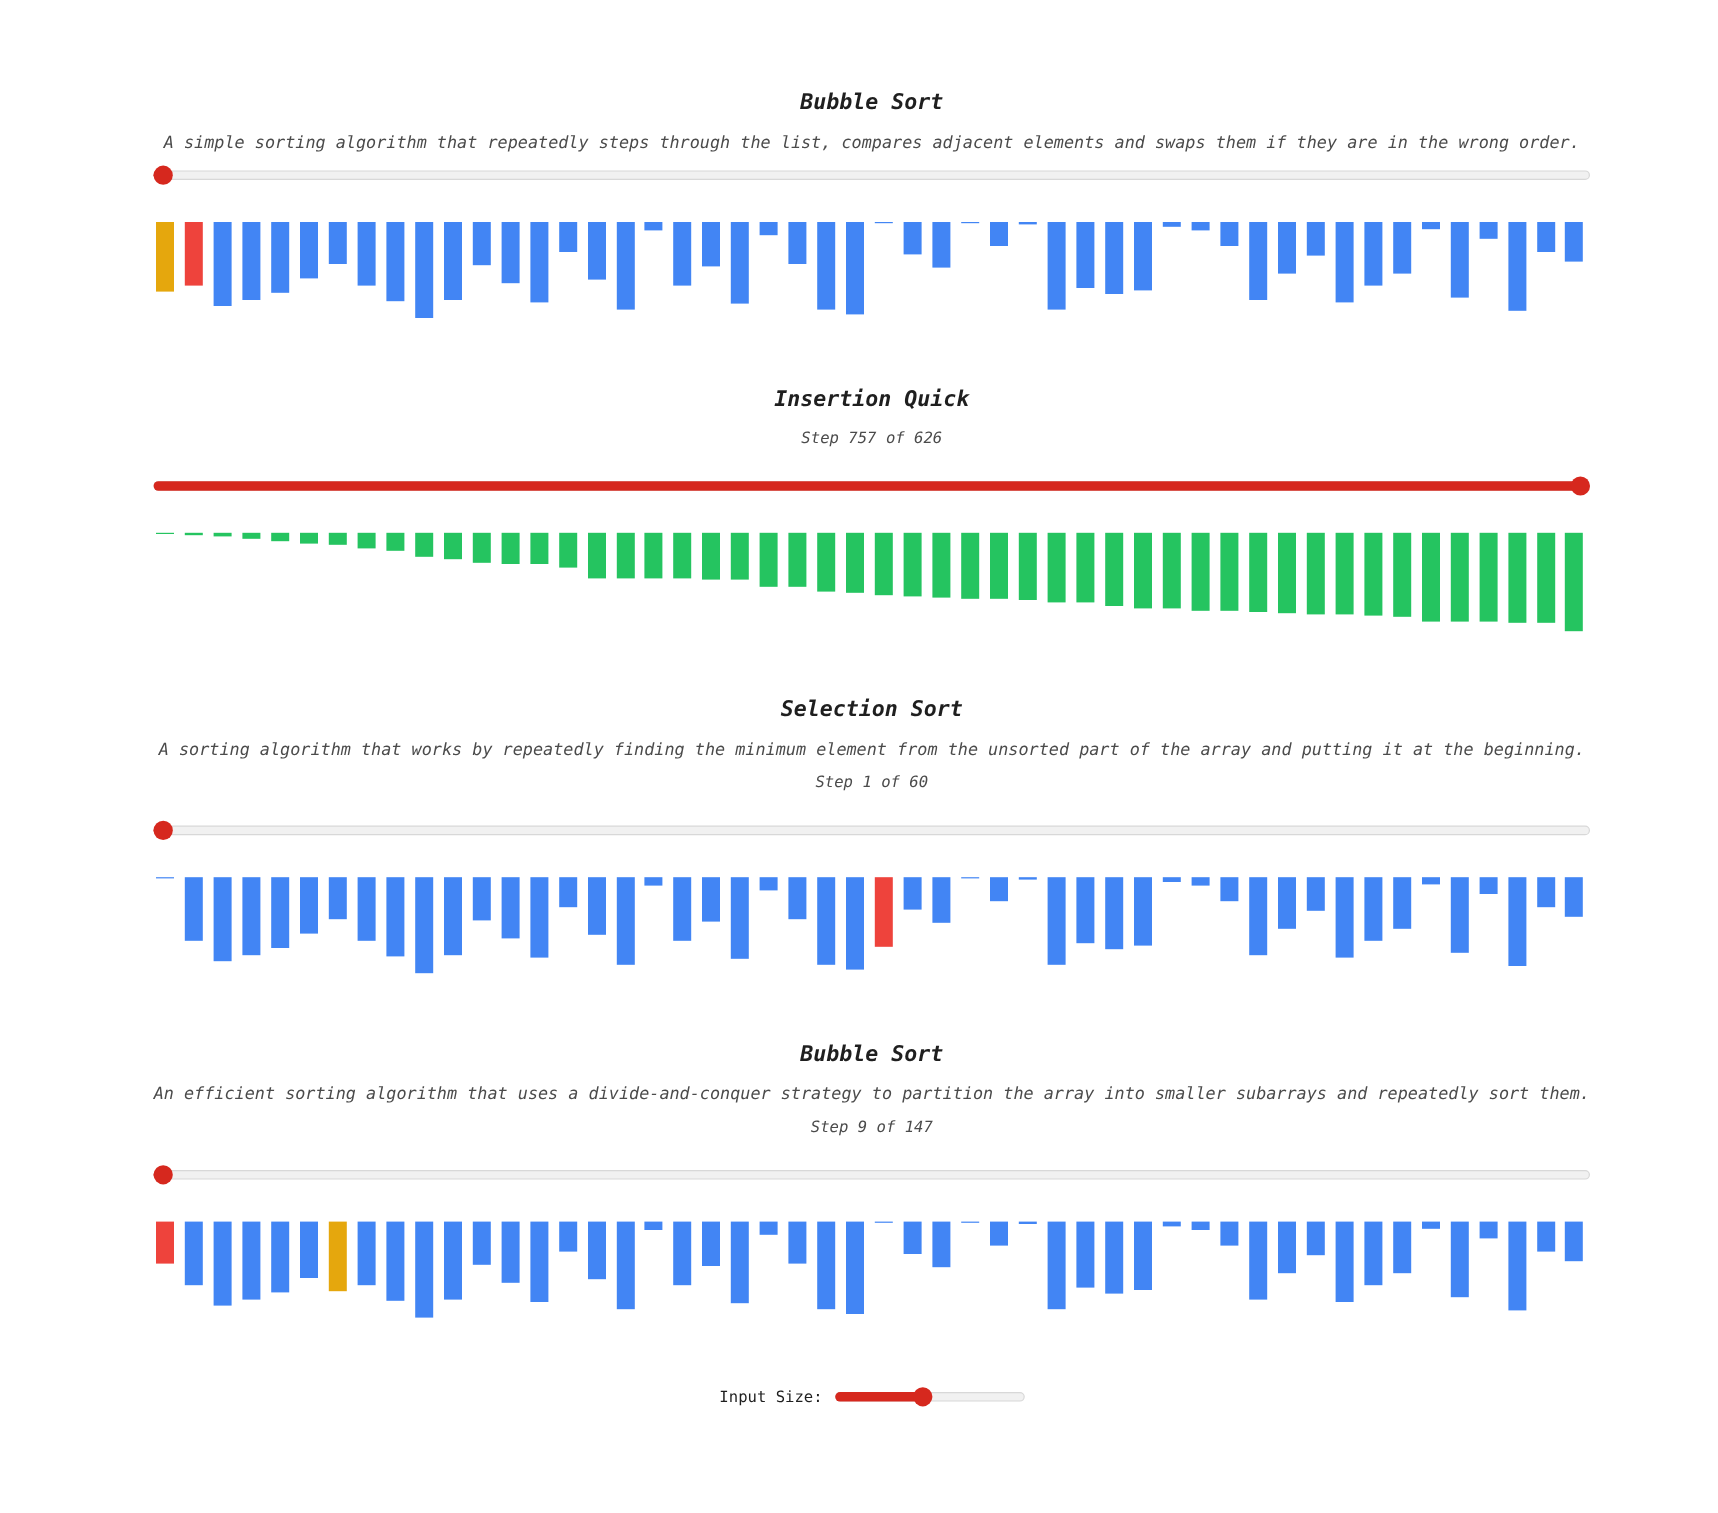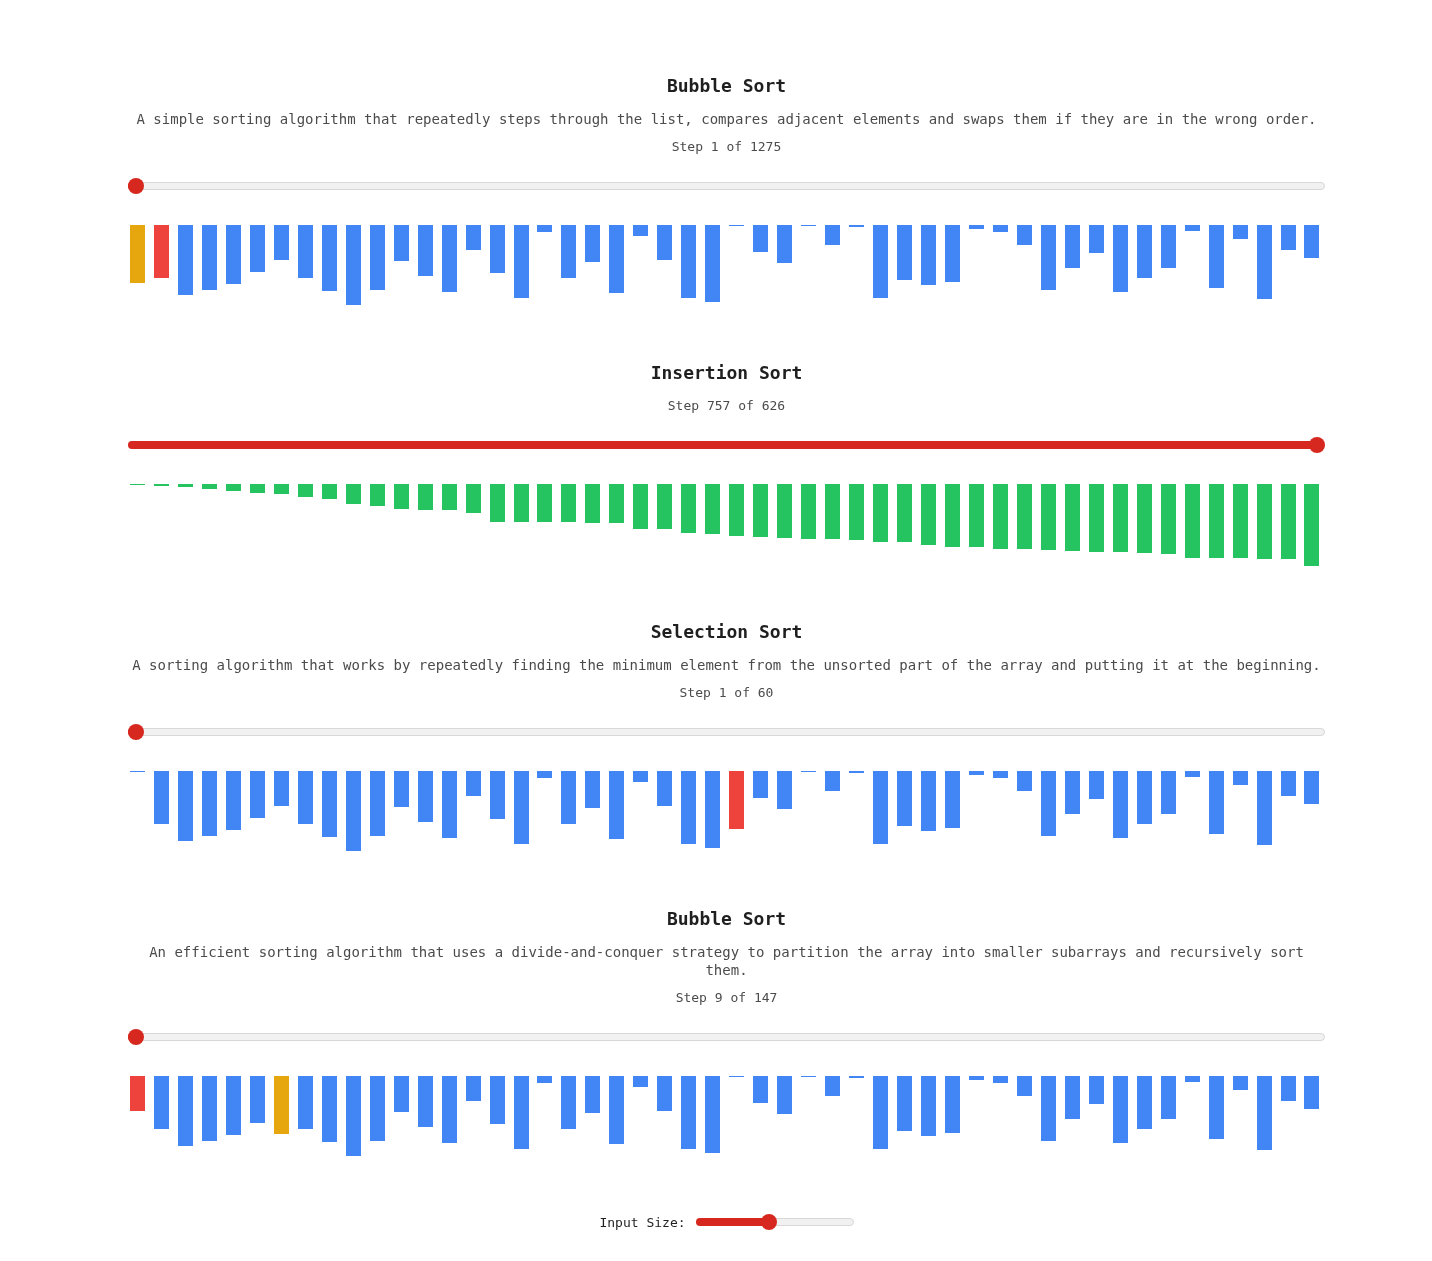--- a/index.html
+++ b/index.html
@@ -7,21 +7,21 @@
     font-family: "DejaVu Sans Mono", "Liberation Mono", monospace;
     color: #212121;
     width: 1432px;
   }
   .page {
     width: 1197px;
     margin-left: 128px;
     padding-top: 74px;
     padding-bottom: 7px;
   }
-  .section { margin-bottom: 46px; }
+  .section { margin-bottom: 46px; font-style: italic; }
   .section:last-of-type { margin-bottom: 30px; }
   .section-title {
     font-size: 18px;
     font-weight: bold;
     line-height: 23px;
     text-align: center;
     margin: 0 0 13px 0;
     color: #1f1f1f;
   }
   .section-desc {
@@ -97,21 +97,20 @@
   }
 </style>
 </head>
 <body>
 
 <div class="page">
 
   <div class="section">
     <h2 class="section-title">Bubble Sort</h2>
     <p class="section-desc">A simple sorting algorithm that repeatedly steps through the list, compares adjacent elements and swaps them if they are in the wrong order.</p>
-    <p class="section-step">Step 1 of 1275</p>
     <div class="slider">
       <div class="slider-track"></div>
       <div class="slider-fill" style="width: 8px;"></div>
       <div class="slider-thumb" style="left: 0px;"></div>
     </div>
     <div class="chart">
         <div class="bar" style="height: 58px; background: rgb(229, 167, 13);"></div>
         <div class="bar" style="height: 53px; background: rgb(238, 67, 60);"></div>
         <div class="bar" style="height: 70px; background: rgb(66, 133, 244);"></div>
         <div class="bar" style="height: 65px; background: rgb(66, 133, 244);"></div>
@@ -158,21 +157,21 @@
         <div class="bar" style="height: 6px; background: rgb(66, 133, 244);"></div>
         <div class="bar" style="height: 63px; background: rgb(66, 133, 244);"></div>
         <div class="bar" style="height: 14px; background: rgb(66, 133, 244);"></div>
         <div class="bar" style="height: 74px; background: rgb(66, 133, 244);"></div>
         <div class="bar" style="height: 25px; background: rgb(66, 133, 244);"></div>
         <div class="bar" style="height: 33px; background: rgb(66, 133, 244);"></div>
       </div>
   </div>
 
   <div class="section">
-    <h2 class="section-title">Insertion Sort</h2>
+    <h2 class="section-title">Insertion Quick</h2>
     <p class="section-step">Step 757 of 626</p>
     <div class="slider">
       <div class="slider-track"></div>
       <div class="slider-fill" style="width: 1189px;"></div>
       <div class="slider-thumb" style="left: 1181px;"></div>
     </div>
     <div class="chart">
         <div class="bar" style="height: 1px; background: rgb(37, 196, 96);"></div>
         <div class="bar" style="height: 2px; background: rgb(37, 196, 96);"></div>
         <div class="bar" style="height: 3px; background: rgb(37, 196, 96);"></div>
@@ -284,21 +283,21 @@
         <div class="bar" style="height: 63px; background: rgb(66, 133, 244);"></div>
         <div class="bar" style="height: 14px; background: rgb(66, 133, 244);"></div>
         <div class="bar" style="height: 74px; background: rgb(66, 133, 244);"></div>
         <div class="bar" style="height: 25px; background: rgb(66, 133, 244);"></div>
         <div class="bar" style="height: 33px; background: rgb(66, 133, 244);"></div>
       </div>
   </div>
 
   <div class="section">
     <h2 class="section-title">Bubble Sort</h2>
-    <p class="section-desc">An efficient sorting algorithm that uses a divide-and-conquer strategy to partition the array into smaller subarrays and recursively sort them.</p>
+    <p class="section-desc">An efficient sorting algorithm that uses a divide-and-conquer strategy to partition the array into smaller subarrays and repeatedly sort them.</p>
     <p class="section-step">Step 9 of 147</p>
     <div class="slider">
       <div class="slider-track"></div>
       <div class="slider-fill" style="width: 8px;"></div>
       <div class="slider-thumb" style="left: 0px;"></div>
     </div>
     <div class="chart">
         <div class="bar" style="height: 35px; background: rgb(238, 67, 60);"></div>
         <div class="bar" style="height: 53px; background: rgb(66, 133, 244);"></div>
         <div class="bar" style="height: 70px; background: rgb(66, 133, 244);"></div>

